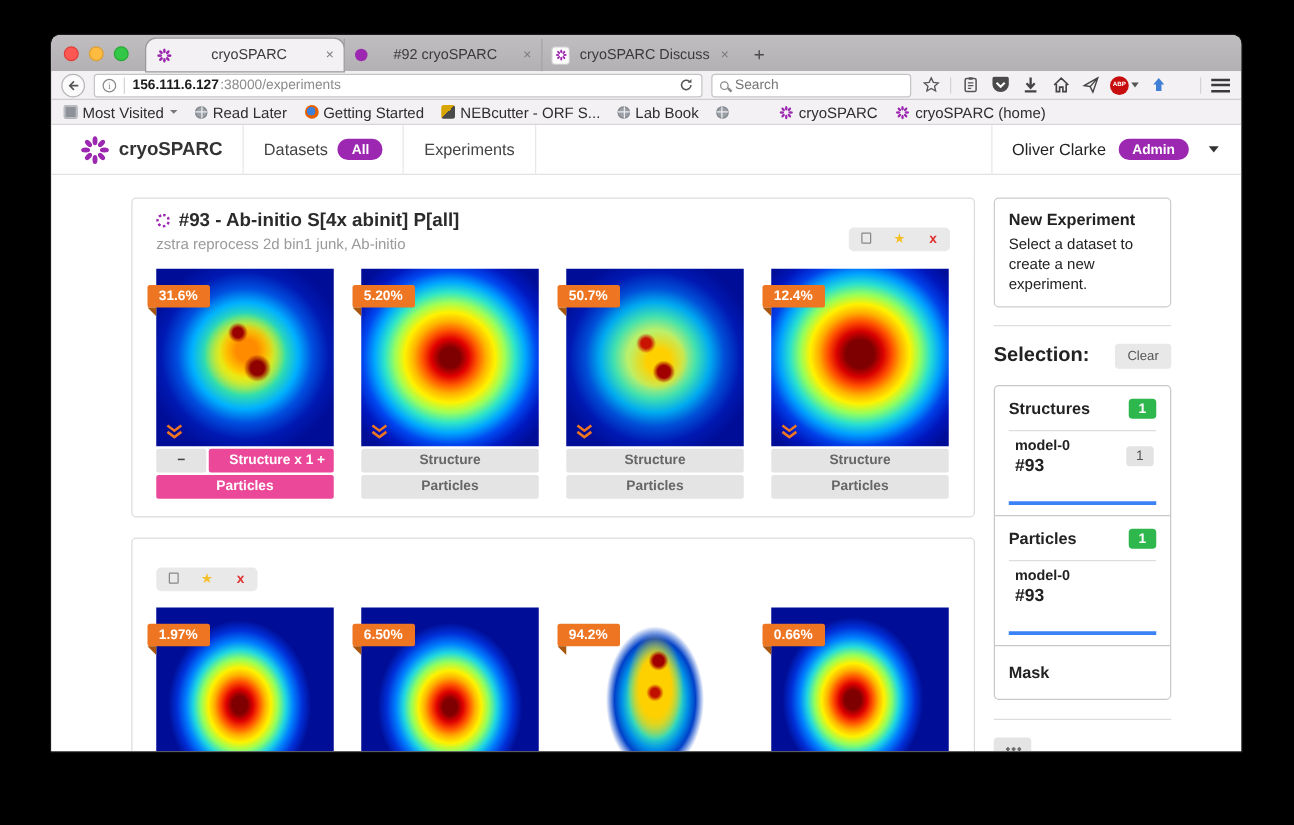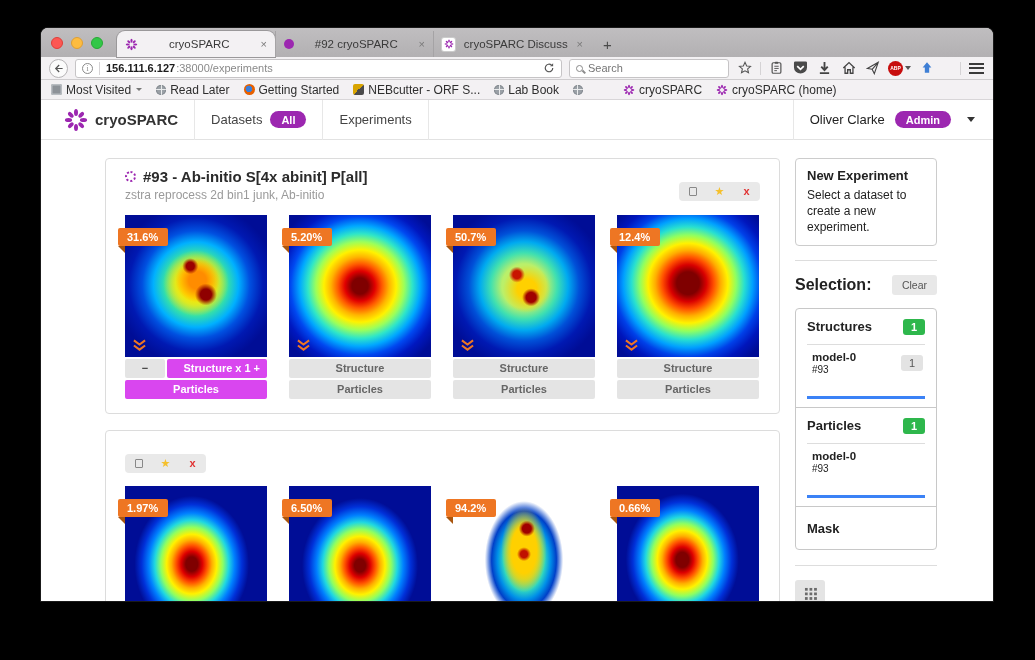--- a/index.html
+++ b/index.html
@@ -158,21 +158,21 @@
     radial-gradient(circle 7px at 50% 48%, #c01000 0 50%, rgba(192,16,0,0) 100%),
     radial-gradient(ellipse 16% 30% at 50% 45%, #ffd000 0 55%, rgba(255,208,0,0) 100%),
     radial-gradient(ellipse 30% 45% at 50% 52%, #9ae060 30%, #30d8c0 48%, #0090e8 62%, #0040c8 76%, rgba(0,13,150,0) 92%); }
   .hm-92-4 { background:
     radial-gradient(ellipse 41% 48% at 46% 52%, #7f0000 0 11%, #dd0000 19%, #ff5000 27%,
       #ffb000 35%, #fff200 43%, #90ff60 53%, #20d8e0 63%, #0080ff 73%, #0030d8 85%, #000d96 97%); }
 
   .btnrow { display:flex; gap:2px; margin-top:2px; }
   .fbtn { height:19px; line-height:19px; font-size:11px; font-weight:bold; text-align:center;
           border-radius:2px; color:#666; background:#e4e4e4; flex:1; position:relative; }
-  .fbtn.green { background:#d946ef; color:#fff; }
+  .fbtn.green { background:#ec4899; color:#fff; }
   .fbtn.minus { flex:0 0 40px; color:#444; }
   .fbtn .plus { position:absolute; right:7px; top:0; font-weight:bold; }
 
   
   .newexp { border:1px solid #cccccc; border-radius:4px; padding:9px 11px; background:#fff; }
   .newexp h3 { font-size:13px; color:#222; margin-bottom:4px; }
   .newexp p { font-size:12px; color:#222; line-height:1.35; }
   .sdivider { border-top:1px solid #ddd; margin:14px 0; }
   .selrow { display:flex; justify-content:space-between; align-items:center; }
   .seltitle { font-size:16px; font-weight:bold; color:#222;text-align:right; }
@@ -181,21 +181,21 @@
   .panel { border:1px solid #c8c8c8; border-radius:4px; margin-top:13px; background:#fff; }
   .psec { padding:10px 11px 8px; border-top:1px solid #c8c8c8; }
   .psec:first-child { border-top:none; }
   .pshead { display:flex; justify-content:space-between; align-items:center; }
   .pslabel { font-size:13px; font-weight:bold; color:#222; }
   .gbadge { background:#2eb74c; color:#fff; font-size:11px; font-weight:bold;
             padding:2px 8px; border-radius:3px; }
   .pitem { margin-top:9px; border-top:1px solid #ddd; border-bottom:3px solid #3b82f6;
            padding:6px 2px 21px 5px; display:flex; justify-content:space-between; align-items:center; }
   .piname { font-size:11.5px; font-weight:bold; color:#222; }
-  .piref { font-size:10px; color:#222; margin-top:1px; }
+  .piref { font-size:14px; color:#222; margin-top:1px;font-weight:bold; }
   .graybadge { background:#e3e3e3; color:#555; font-size:11px; padding:2px 8px; border-radius:3px; }
   .gridbtn { width:30px; height:28px; background:#e4e4e4; border-radius:3px;
              display:flex; align-items:center; justify-content:center; margin-top:0; }
   .gridic { width:13px; height:13px;
             background-image:radial-gradient(circle, #6b6b6b 1.4px, transparent 1.5px);
             background-size:4.6px 4.6px; background-position:0 0; }
 </style>
 </head>
 <body>
 

